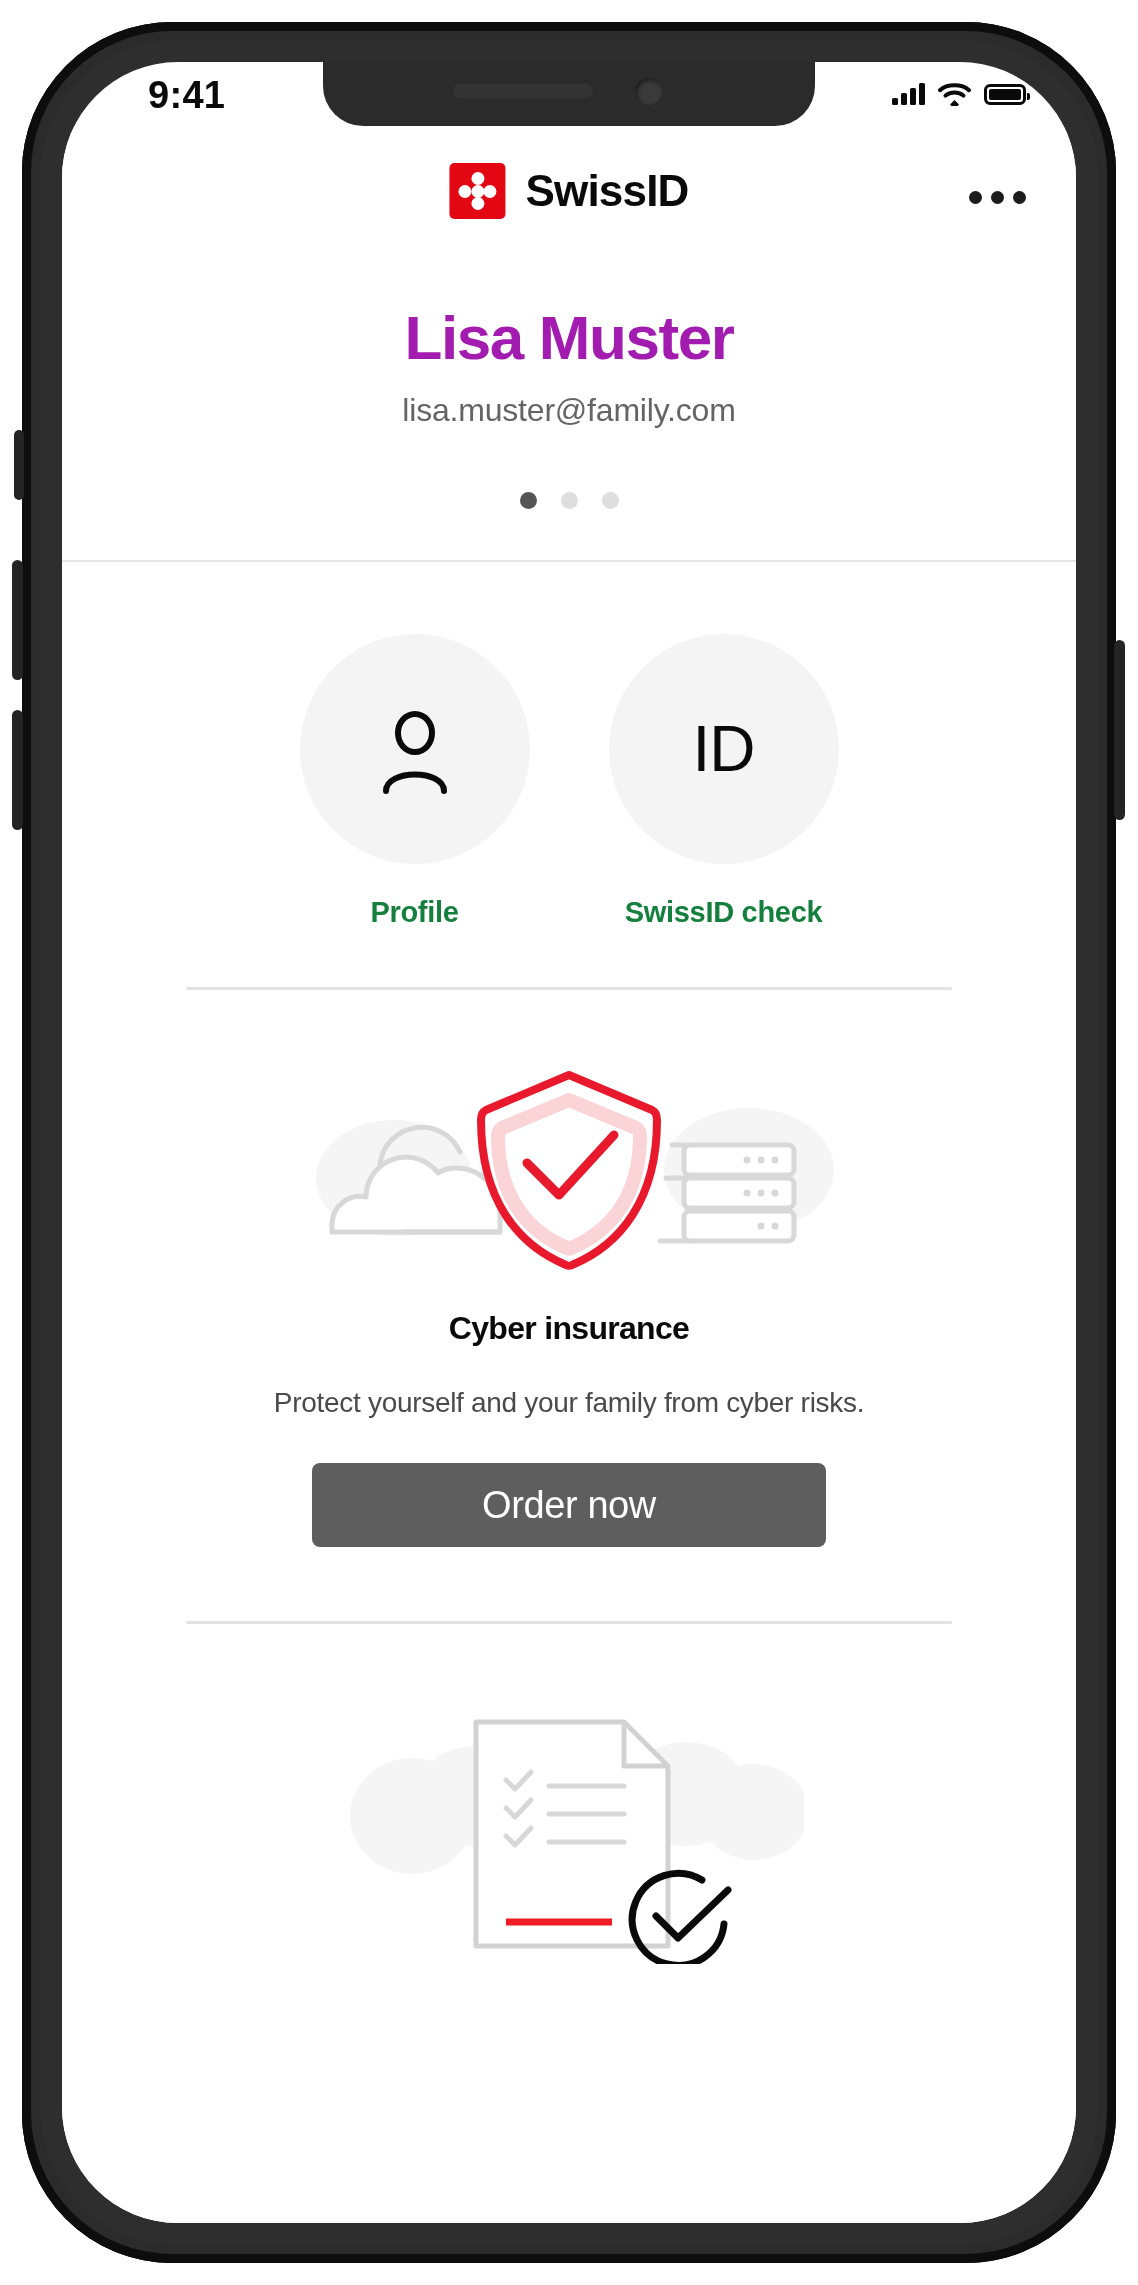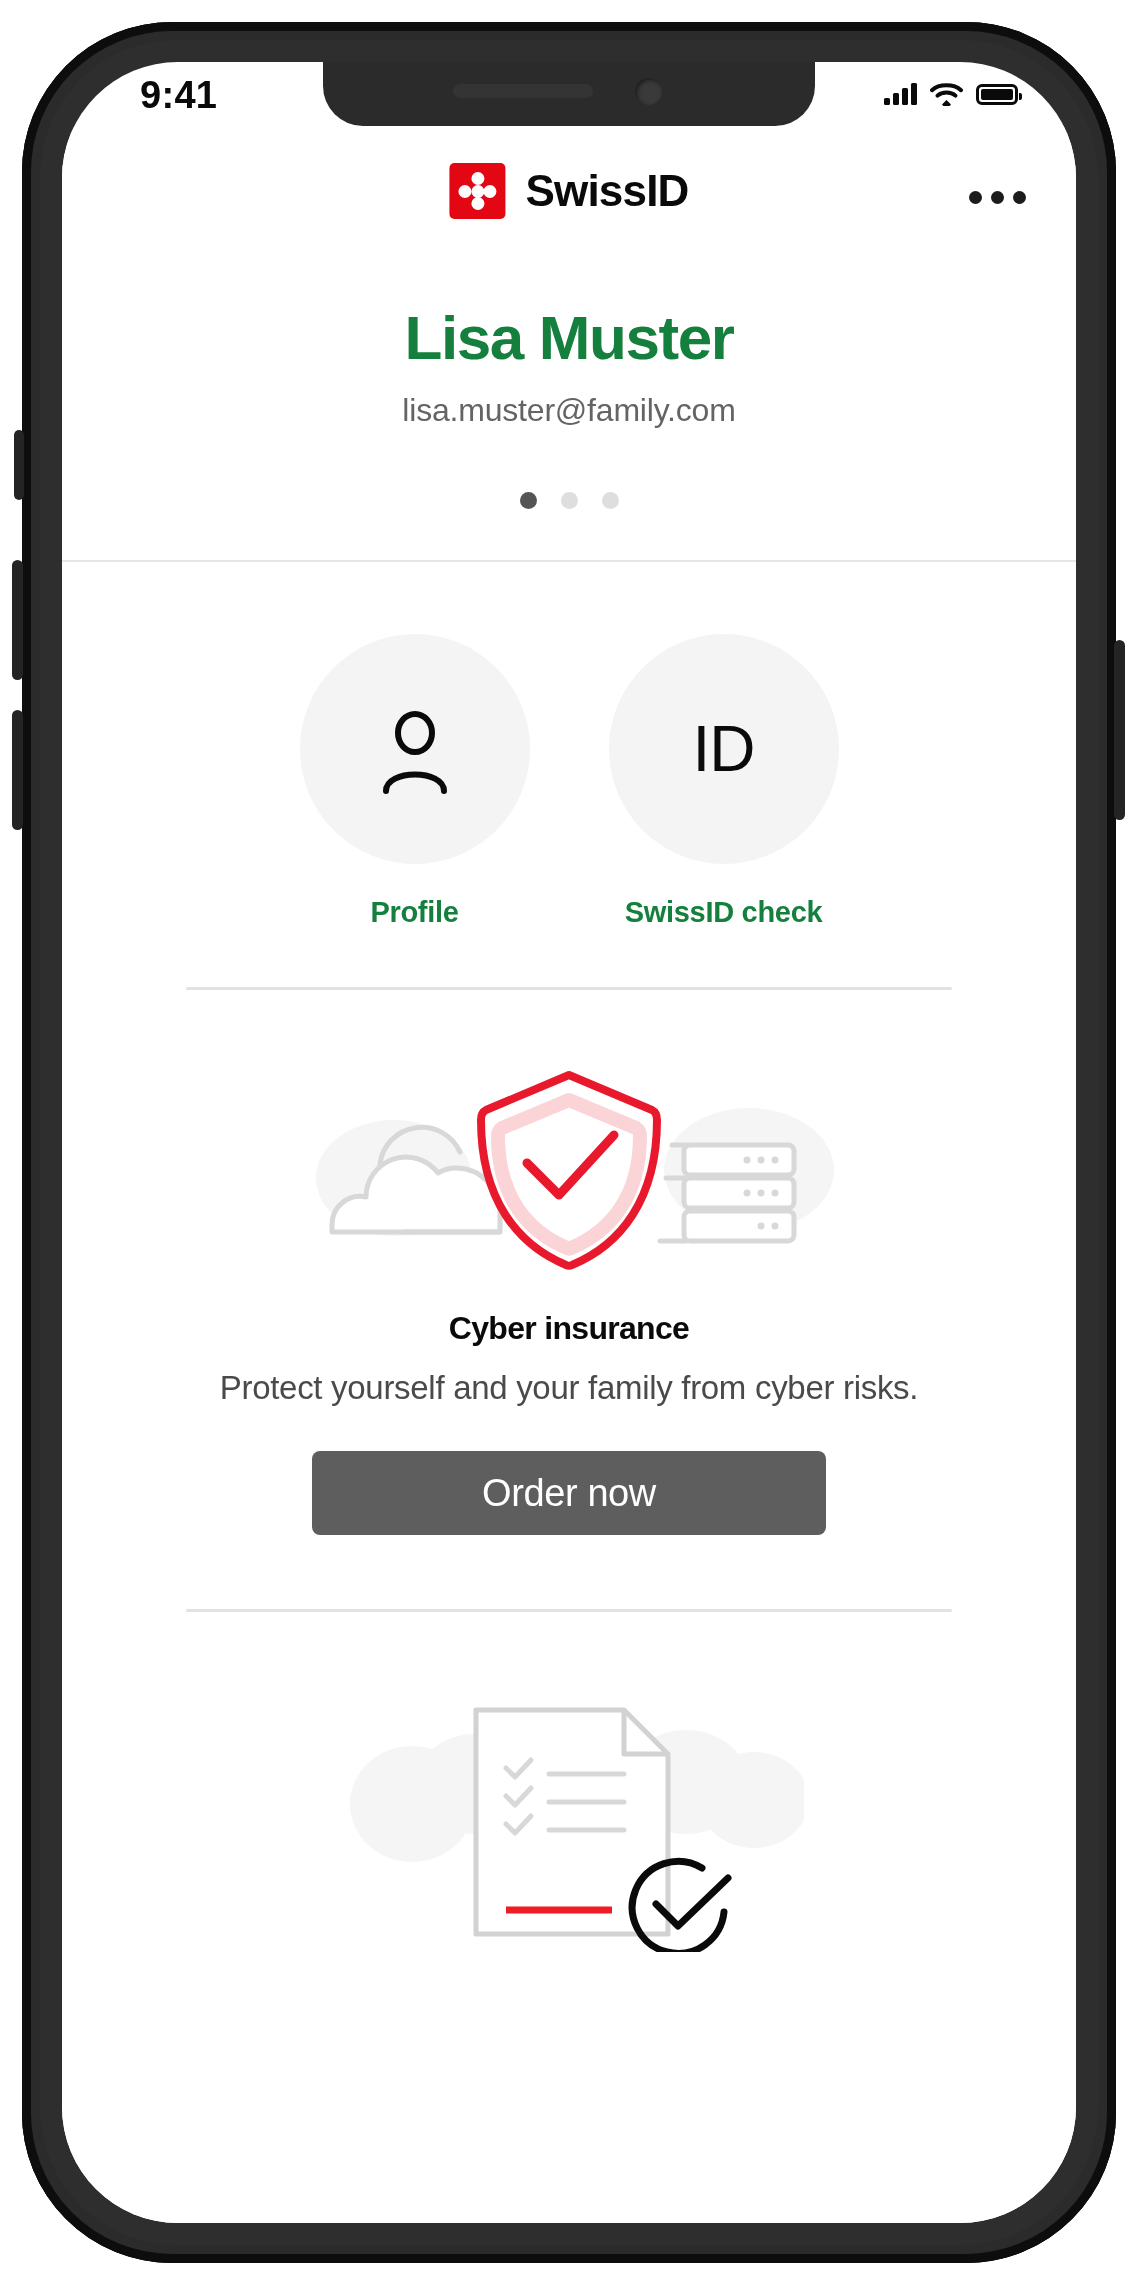--- a/index.html
+++ b/index.html
@@ -99,21 +99,21 @@
     height: 27px;
     border-radius: 50%;
     background: #3a3a3a;
     box-shadow: inset 2px 2px 4px #1c1c1c;
   }
 
   
   #status-bar {
     position: absolute;
     top: 0;
-    left: 0;
+    left: 8px;
     width: 1014px;
     height: 64px;
     z-index: 25;
   }
   #status-time {
     position: absolute;
     left: 78px;
     top: 12px;
     font-size: 38px;
     font-weight: 600;
@@ -231,21 +231,21 @@
   }
 
   
   #identity {
     text-align: center;
     padding-top: 42px;
   }
   #user-name {
     font-size: 62px;
     font-weight: 700;
-    color: #15803d;
+    color: #a21caf;
     letter-spacing: -1.4px;
     line-height: 1.1;
   }
   #user-email {
     font-size: 32px;
     color: #646464;
     margin-top: 20px;
     letter-spacing: -0.2px;
   }
   #pager-dots {
@@ -324,23 +324,23 @@
     align-items: center;
   }
   #promo-title {
     font-size: 32px;
     font-weight: 700;
     color: #0a0a0a;
     margin-top: 28px;
     letter-spacing: -0.7px;
   }
   #promo-subtitle {
-    font-size: 33px;
+    font-size: 28px;
     color: #4a4a4a;
-    margin-top: 22px;
+    margin-top: 40px;
     letter-spacing: -0.3px;
   }
   #order-button {
     display: block;
     margin: 44px auto 0;
     width: 514px;
     height: 84px;
     background: #5e5e5e;
     color: #ffffff;
     font-size: 38px;

